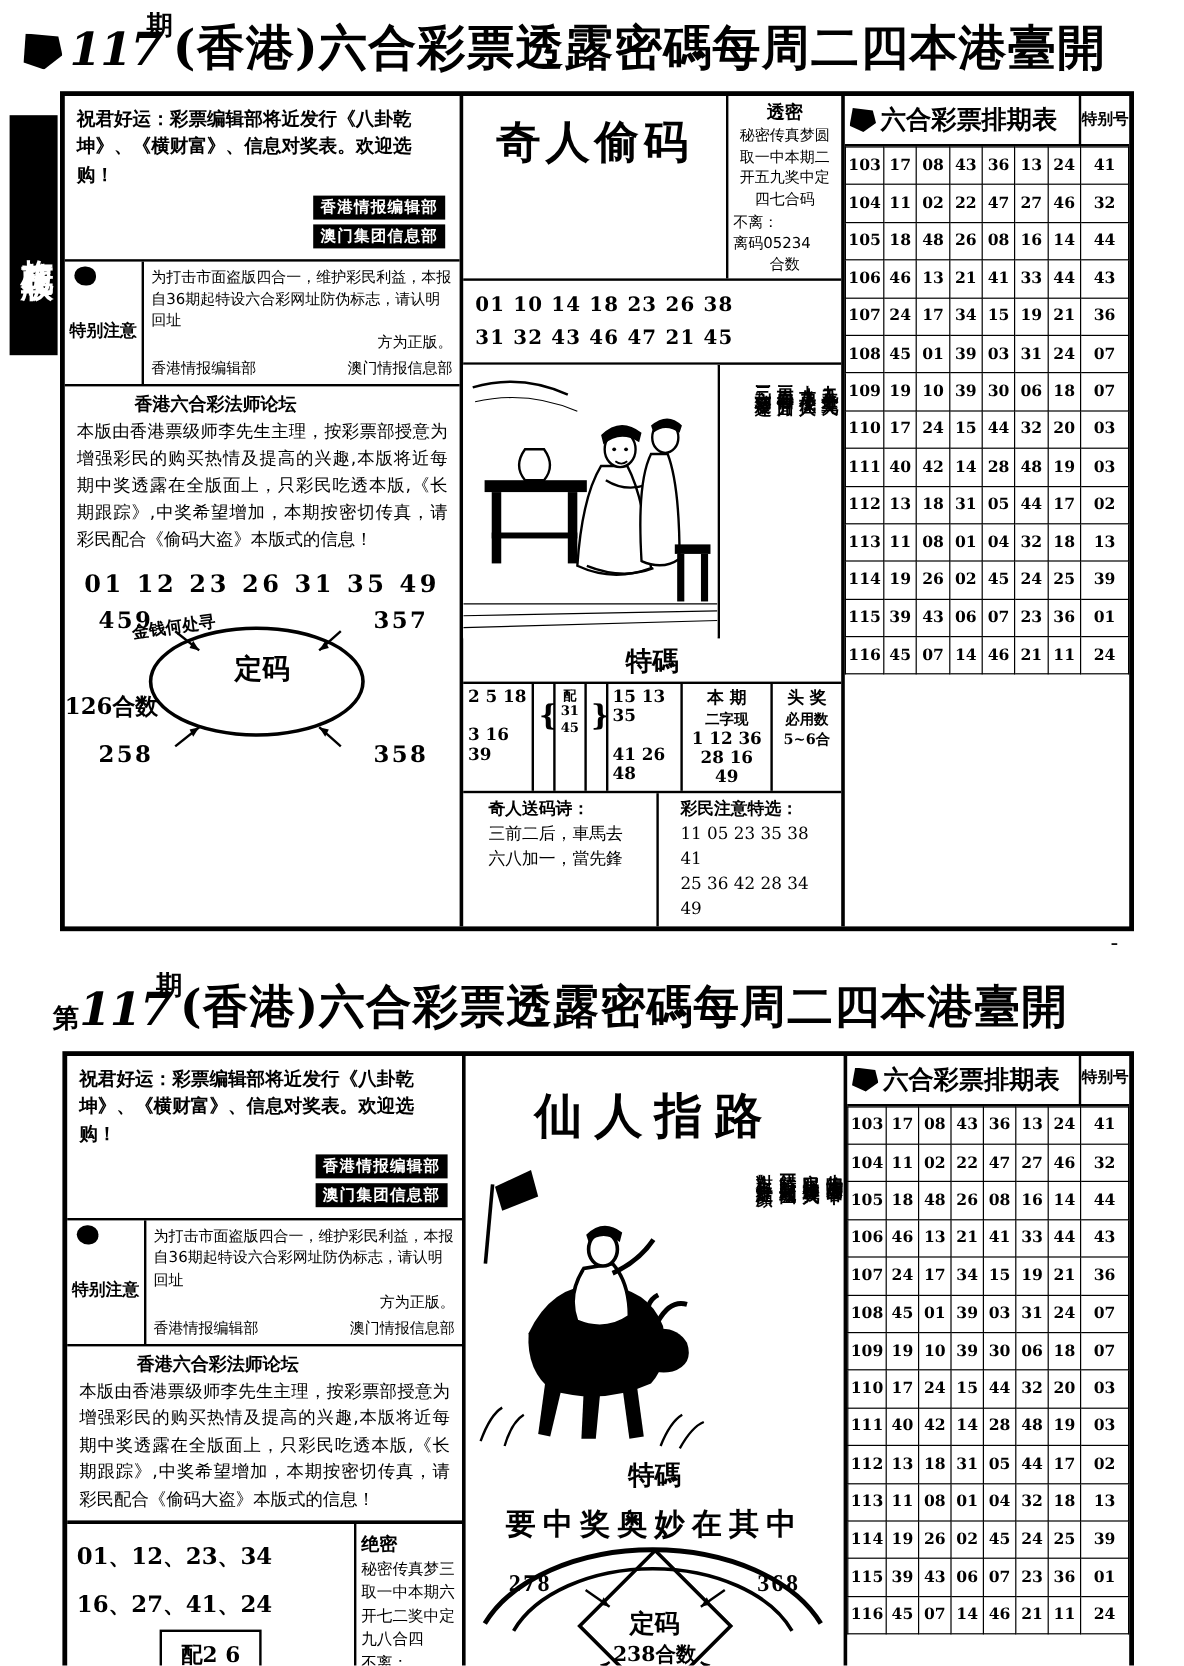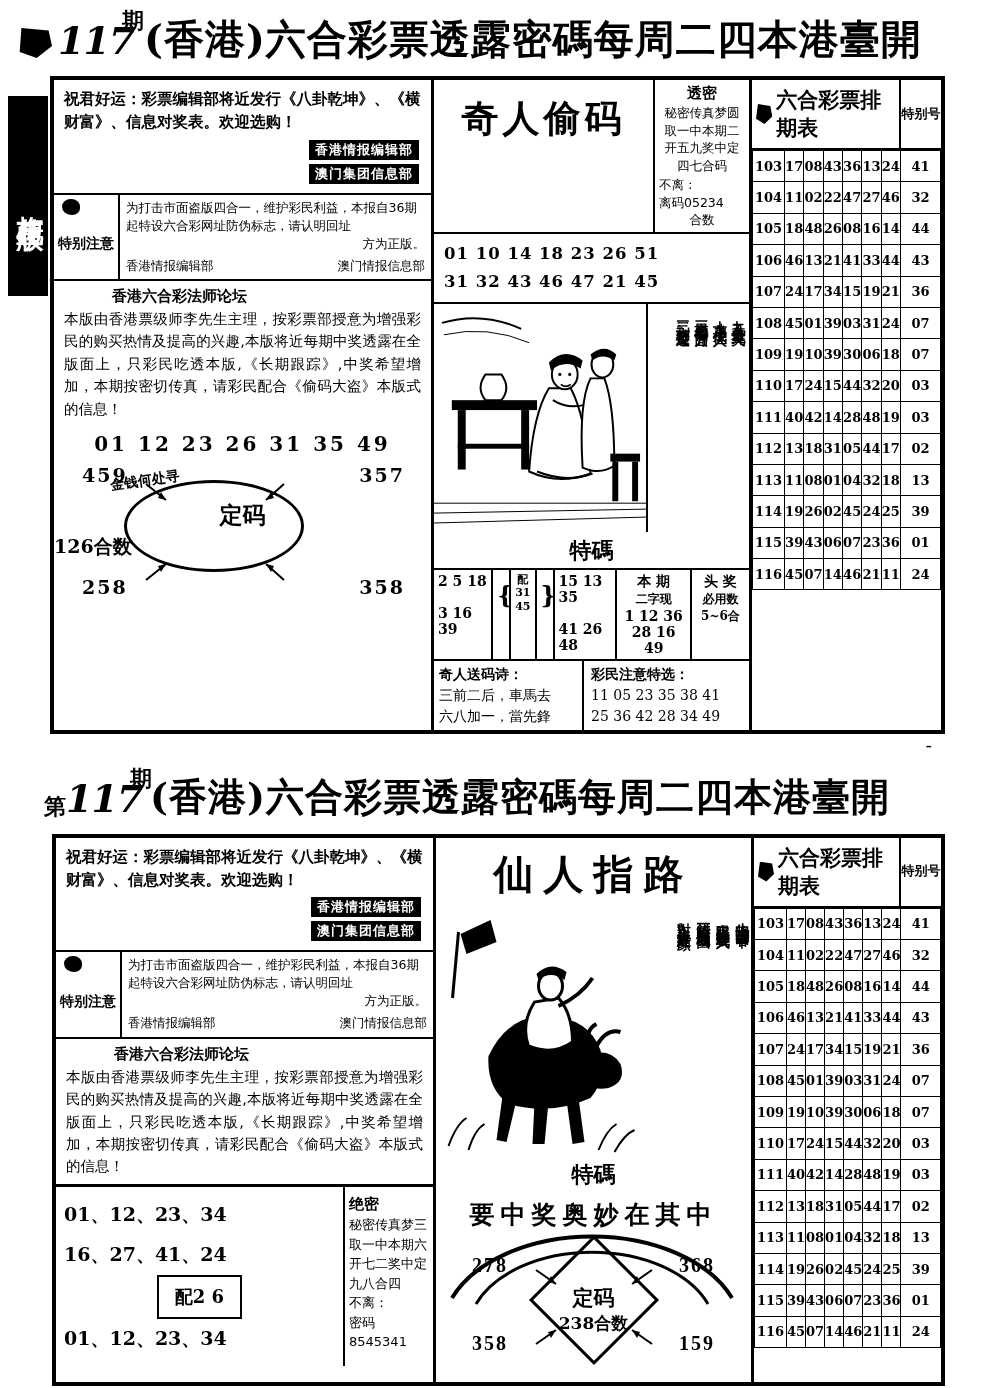--- a/index.html
+++ b/index.html
@@ -66,21 +66,21 @@
     background: #000; color: #fff;
     font-size: 27px; font-weight: bold;
     writing-mode: vertical-rl;
     text-align: center;
     padding-top: 8px;
     letter-spacing: 3px;
     font-family: "DejaVu Serif", serif;
   }
 
   
-  .col-left { width: 380px; border-right: 3px solid #000; padding: 0; }
+  .col-left { width: 332px; border-right: 3px solid #000; padding: 0; }
   .col-mid  { width: 318px; border-right: 3px solid #000; }
   .col-right{ flex: 1; }
 
   .greet {
     font-size: 15.5px; line-height: 1.5; padding: 8px 10px 2px 10px;
     font-weight: bold;
   }
   .stamp-lines { text-align: right; padding: 2px 12px 6px 0; }
   .stamp {
     display: inline-block;
@@ -175,22 +175,22 @@
     writing-mode: vertical-rl; font-size: 14px; line-height: 1.25;
     letter-spacing: 2px; height: 180px; font-weight: bold;
   }
   .mid-tema { text-align: center; font-size: 22px; font-weight: bold; padding: 4px 0 2px; }
 
   .mid-grid { border-top: 2px solid #000; display: flex; }
   .mgc { border-right: 2px solid #000; padding: 3px 4px; font-family: "DejaVu Serif", serif; font-size: 14px; font-weight: bold; }
   .mgc:last-child { border-right: none; }
 
   .mid-foot { border-top: 2px solid #000; display: flex; font-size: 14px; }
-  .mid-foot .lf { width: 150px; border-right: 2px solid #000; padding: 3px 5px; line-height: 1.5; }
-  .mid-foot .rt { flex: 1; padding: 3px 7px; line-height: 1.5; }
+  .mid-foot .lf { width: 163px; border-right: 2px solid #000; padding: 3px 21px; line-height: 1.5; }
+  .mid-foot .rt { flex: 1; padding: 3px 18px; line-height: 1.5; }
   .mid-foot .hd { font-weight: bold; }
 
   
   .sched-head { display: flex; border-bottom: 2px solid #000; align-items: stretch; gap: 12px; }
   .sched-title {
     flex: 1; display: flex; align-items: center; gap: 4px;
     font-size: 21px; font-weight: bold; padding: 6px 2px 6px 4px;
   }
   .sched-title .blob {
     width: 22px; height: 20px; background: #000;
@@ -212,21 +212,21 @@
   table.sched td.issue { width: 32px; }
   table.sched td.sp { width: 40px; }
 
   
   .pic-svg { width: 100%; height: 100%; display: block; }
 
   
   .mid2-title {
     text-align: center; font-size: 40px; font-weight: bold;
     letter-spacing: 10px; font-family: "DejaVu Serif", serif;
-    padding: 9px 0 4px; border-bottom: 0;
+    padding: 22px 0 4px; border-bottom: 0;
   }
   .pic2 { height: 250px; border-bottom: 0; position: relative; display:flex; }
   .pic2 .art { flex:1; position: relative; overflow:hidden; }
   .pic2 .verse { width: 110px; display: flex; flex-direction: row-reverse; gap: 2px; padding-top: 6px;}
   .fan-wrap { position: relative; height: 190px; border-top: 0; }
   .fan-text {
     position: absolute; left: 0; right: 0; top: 6px; text-align: center;
     font-size: 25px; font-weight: bold; letter-spacing: 6px;
   }
   .dia2 { position: absolute; left: 50%; transform: translateX(-50%) rotate(45deg); top: 62px; width: 92px; height: 92px; border: 3px solid #000; }
@@ -312,21 +312,21 @@
         <div class="mid-secret">
           <div class="st">透密</div>
           <div>秘密传真梦圆取一中本期二开五九奖中定四七合码</div>
           <div style="text-align:left;margin-top:2px">不离：</div>
           <div style="text-align:left">离码05234</div>
           <div>合数</div>
         </div>
       </div>
 
       <div class="mid-nums">
-        <div>01  10  14 18 23 26 51</div>
+        <div>01  10  14 18 23 26 38</div>
         <div>31 32 43 46  47 21 45</div>
       </div>
 
       <div class="mid-split">
         <div class="mid-pic">
           <svg class="pic-svg" viewBox="0 0 214 228">
             <rect x="0" y="0" width="214" height="228" fill="#fff"></rect>
 
             <g stroke="#000" stroke-width="1">
               <line x1="0" y1="200" x2="214" y2="200"></line>

